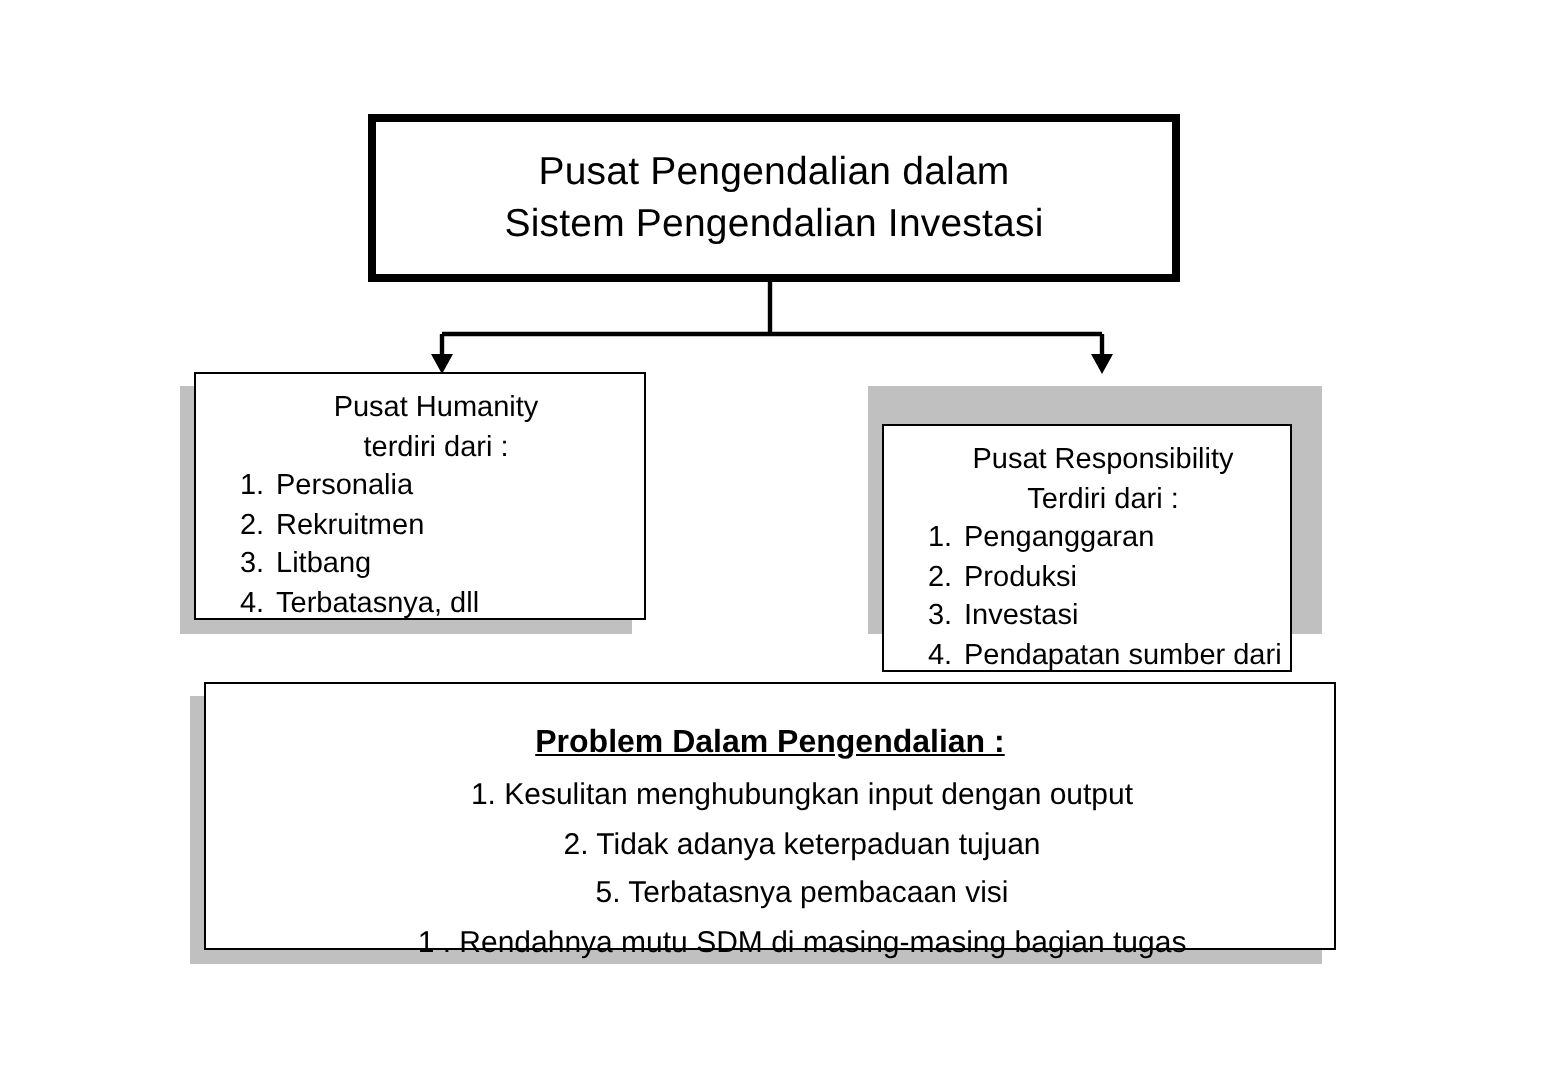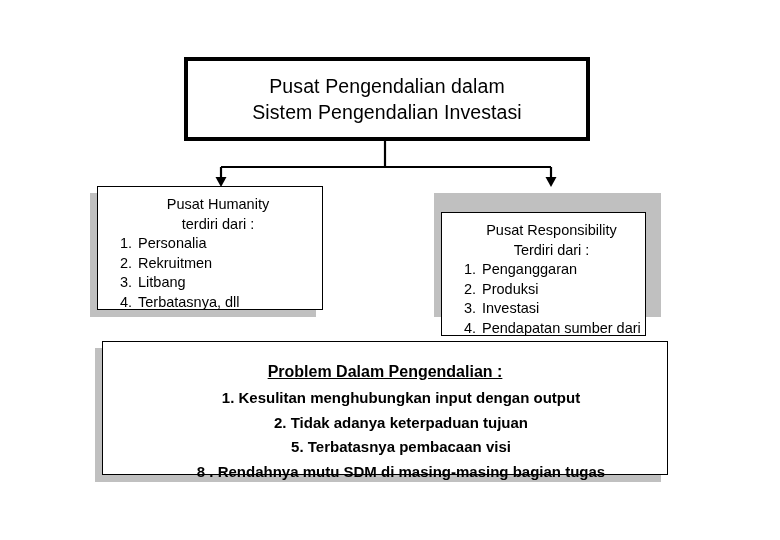--- a/index.html
+++ b/index.html
@@ -114,21 +114,21 @@
   }
   #problem-node .prob-list {
     list-style: none;
     margin: 0;
     padding: 0;
     text-align: center;
     width: 100%;
   }
   #problem-node .prob-list li {
     font-size: 15px;
-    font-weight: bold;
+    font-weight: normal;
     line-height: 24.5px;
     white-space: nowrap;
     margin-left: 32px;
   }
 
   
   #connectors {
     position: absolute;
     left: 0;
     top: 0;
@@ -209,17 +209,17 @@
       </li>
     </ol>
   </div>
 
   <div class="node" id="problem-node">
     <div class="prob-title">Problem Dalam Pengendalian :</div>
     <ul class="prob-list">
       <li>1.  Kesulitan menghubungkan input dengan output</li>
       <li>2.  Tidak adanya keterpaduan tujuan</li>
       <li>5.  Terbatasnya pembacaan visi</li>
-      <li>8 .  Rendahnya mutu SDM di masing-masing bagian tugas</li>
+      <li>1 .  Rendahnya mutu SDM di masing-masing bagian tugas</li>
     </ul>
   </div>
 
 </div>
 
 </body></html>

